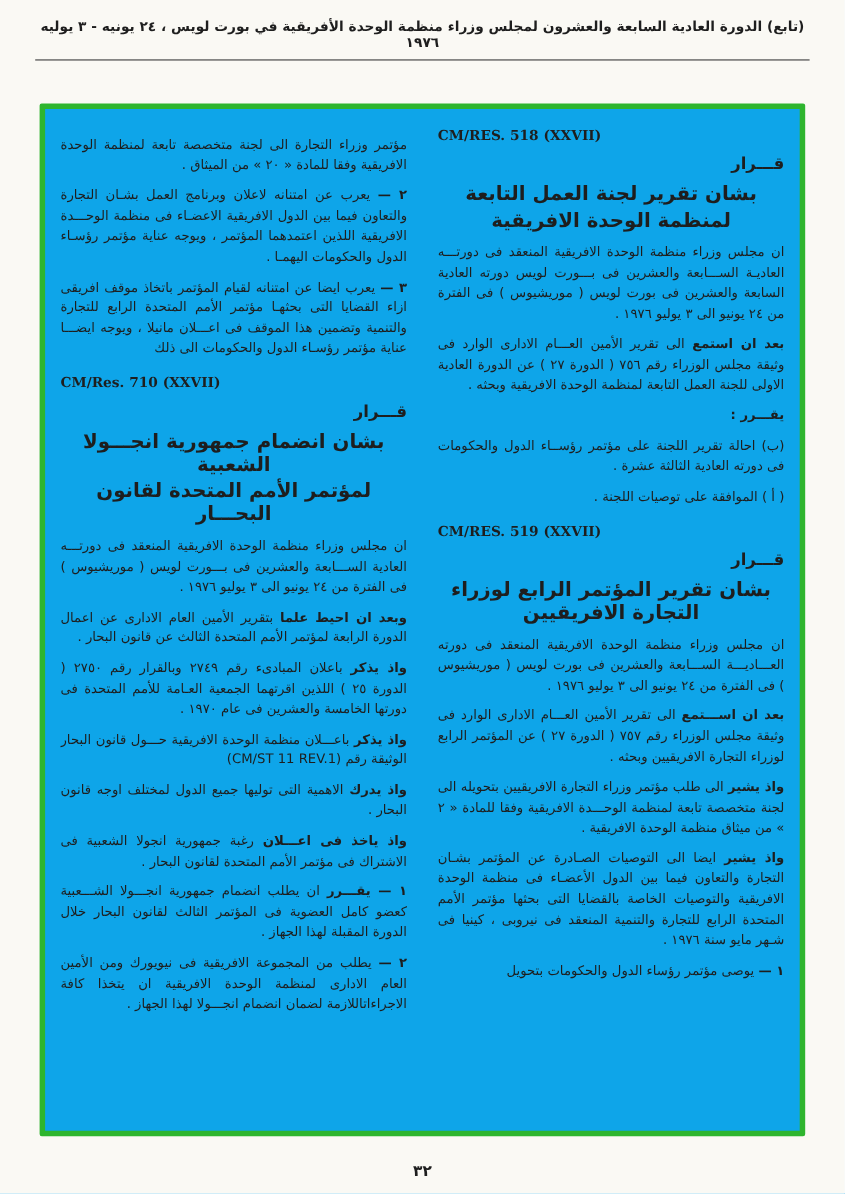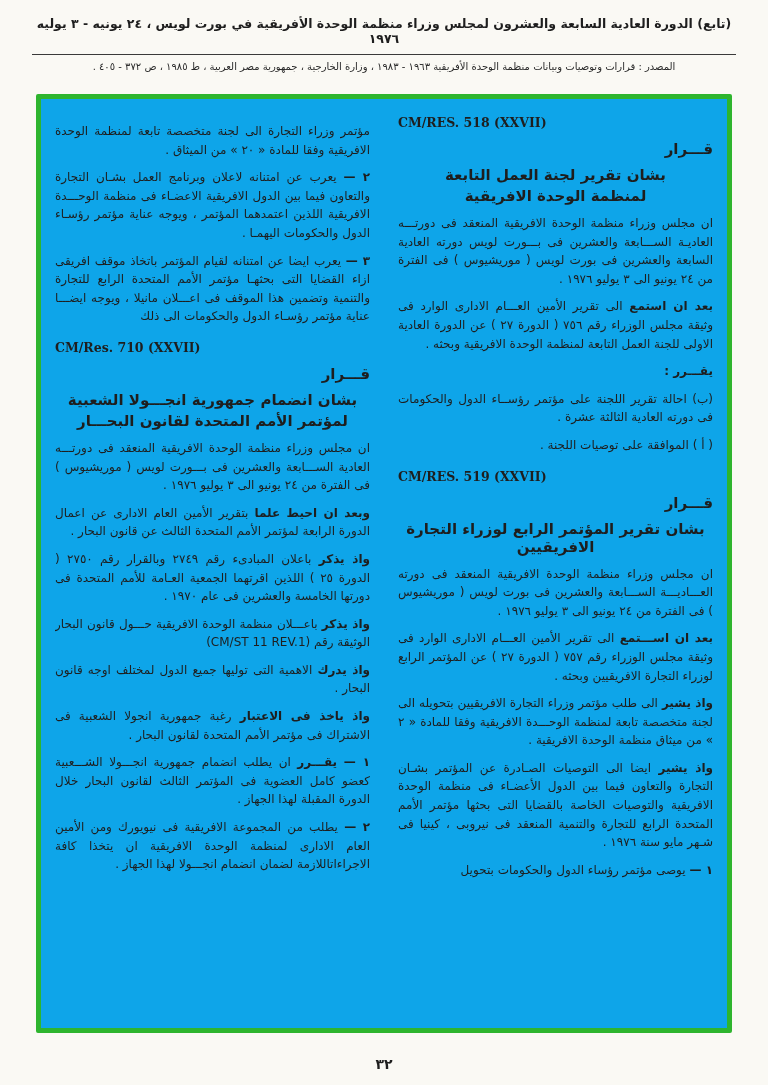--- a/index.html
+++ b/index.html
@@ -39,21 +39,21 @@
     font-weight:bold; font-size:12.5px;
     margin:14px 0 4px;
   }
   .column .ref:first-child { margin-top:2px; }
   .title {
     text-align:right; font-weight:bold;
     font-size:15px; margin:10px 0 8px;
   }
   .subtitle {
     text-align:center; font-weight:bold;
-    font-size:15px; margin:3px 0;
+    font-size:18px; margin:3px 0;
   }
   .para {
     font-size:12px; line-height:1.55;
     text-align:justify; text-justify:inter-word;
     margin:9px 0;
   }
   .para .lead { font-weight:bold; }
 
   .page-footer {
     position:absolute; bottom:12px; left:0; right:0;
@@ -62,21 +62,20 @@
   .page-number { font-weight:bold; font-size:14px;text-align:right; }
 </style>
 </head>
 <body>
 
 <div class="page">
 
   <header class="page-header">
     <div class="header-line1">(تابع) الدورة العادية السابعة والعشرون لمجلس وزراء منظمة الوحدة الأفريقية في بورت لويس ، ٢٤ يونيه - ٣ يوليه ١٩٧٦</div>
     <div class="header-rule"></div>
-    <div class="header-line2">المصدر : قرارات وتوصيات وبيانات منظمة الوحدة الأفريقية ١٩٦٣ - ١٩٨٣ ، وزارة الخارجية ، جمهورية مصر العربية ، ط ١٩٨٥ ، ص ٣٧٢ - ٤٠٥ .</div>
   </header>
 
   <section class="frame">
     <div class="columns">
 
       <div class="column">
         <div class="ref">CM/RES. 518 (XXVII)</div>
         <div class="title">قـــرار</div>
         <div class="subtitle">بشان تقرير لجنة العمل التابعة</div>
         <div class="subtitle">لمنظمة الوحدة الافريقية</div>
@@ -101,21 +100,21 @@
         <p class="para"><strong class="lead">٣ —</strong><span> يعرب ايضا عن امتنانه لقيام المؤتمر باتخاذ موقف افريقى ازاء القضايا التى بحثهـا مؤتمر الأمم المتحدة الرابع للتجارة والتنمية وتضمين هذا الموقف فى اعـــلان مانيلا ، ويوجه ايضـــا عناية مؤتمر رؤسـاء الدول والحكومات الى ذلك</span></p>
         <div class="ref">CM/Res. 710 (XXVII)</div>
         <div class="title">قـــرار</div>
         <div class="subtitle">بشان انضمام جمهورية انجـــولا الشعبية</div>
         <div class="subtitle">لمؤتمر الأمم المتحدة لقانون البحـــار</div>
         <p class="para"><strong class="lead"></strong><span>ان مجلس وزراء منظمة الوحدة الافريقية المنعقد فى دورتـــه العادية الســـابعة والعشرين فى بـــورت لويس ( موريشيوس ) فى الفترة من ٢٤ يونيو الى ٣ يوليو ١٩٧٦ .</span></p>
         <p class="para"><strong class="lead">وبعد ان احيط علما</strong><span> بتقرير الأمين العام الادارى عن اعمال الدورة الرابعة لمؤتمر الأمم المتحدة الثالث عن قانون البحار .</span></p>
         <p class="para"><strong class="lead">واذ يذكر</strong><span> باعلان المبادىء رقم ٢٧٤٩ وبالقرار رقم ٢٧٥٠ ( الدورة ٢٥ ) اللذين اقرتهما الجمعية العـامة للأمم المتحدة فى دورتها الخامسة والعشرين فى عام ١٩٧٠ .</span></p>
         <p class="para"><strong class="lead">واذ يذكر</strong><span> باعـــلان منظمة الوحدة الافريقية حـــول قانون البحار الوثيقة رقم (CM/ST 11 REV.1)</span></p>
         <p class="para"><strong class="lead">واذ يدرك</strong><span> الاهمية التى توليها جميع الدول لمختلف اوجه قانون البحار .</span></p>
-        <p class="para"><strong class="lead">واذ ياخذ فى الاعتبار</strong><span> رغبة جمهورية انجولا الشعبية فى الاشتراك فى مؤتمر الأمم المتحدة لقانون البحار .</span></p>
+        <p class="para"><strong class="lead">واذ ياخذ فى اعـــلان</strong><span> رغبة جمهورية انجولا الشعبية فى الاشتراك فى مؤتمر الأمم المتحدة لقانون البحار .</span></p>
         <p class="para"><strong class="lead">١ — يقـــرر</strong><span> ان يطلب انضمام جمهورية انجـــولا الشـــعبية كعضو كامل العضوية فى المؤتمر الثالث لقانون البحار خلال الدورة المقبلة لهذا الجهاز .</span></p>
         <p class="para"><strong class="lead">٢ —</strong><span> يطلب من المجموعة الافريقية فى نيويورك ومن الأمين العام الادارى لمنظمة الوحدة الافريقية ان يتخذا كافة الاجراءاتاللازمة لضمان انضمام انجـــولا لهذا الجهاز .</span></p>
       </div>
 
     </div>
   </section>
 
   <footer class="page-footer">
     <span class="page-number">٣٢</span>
   </footer>

